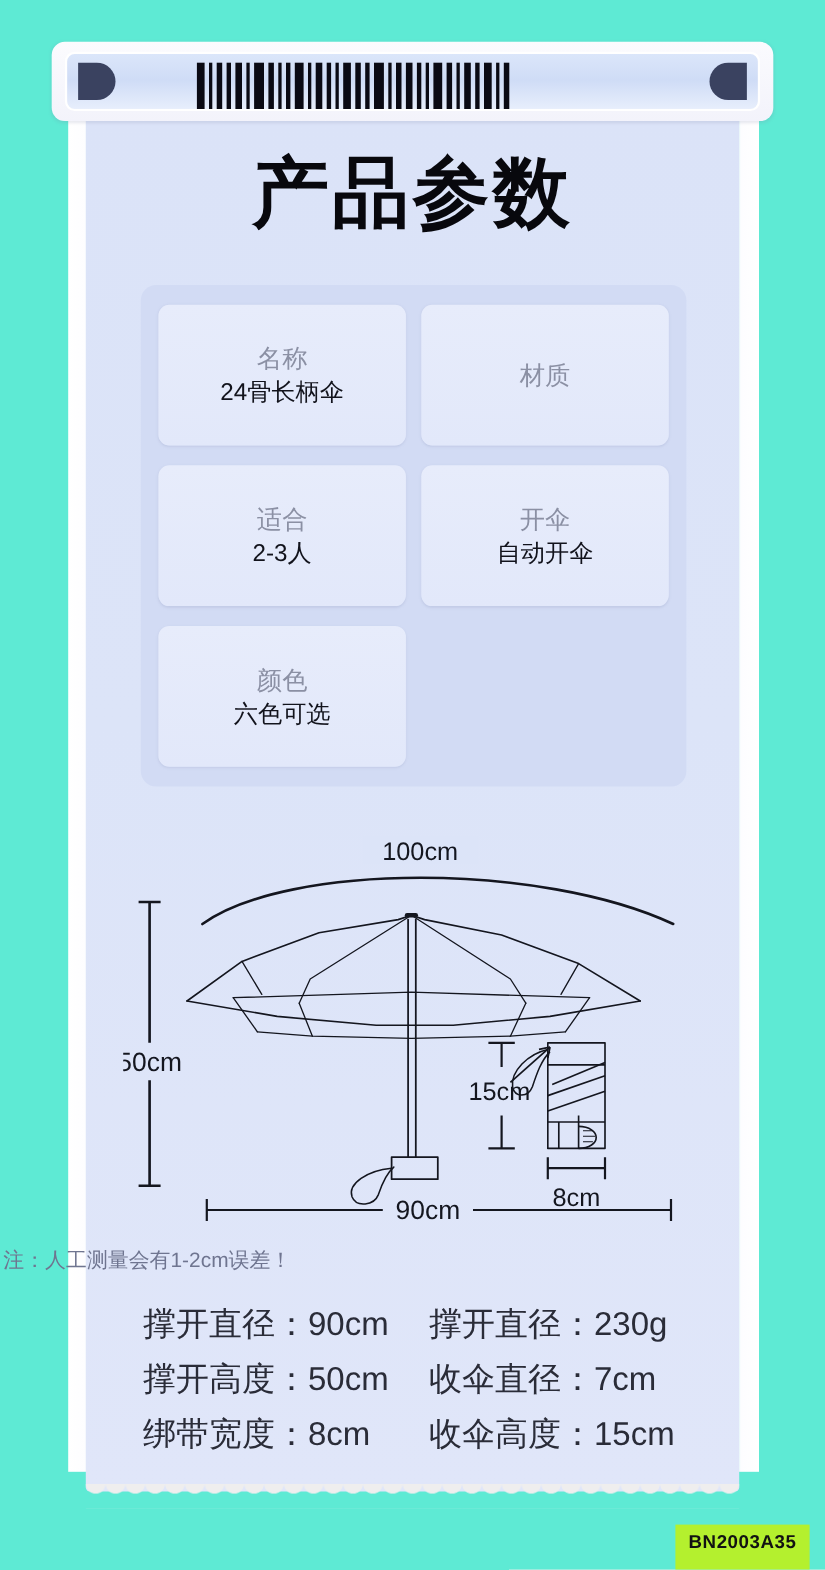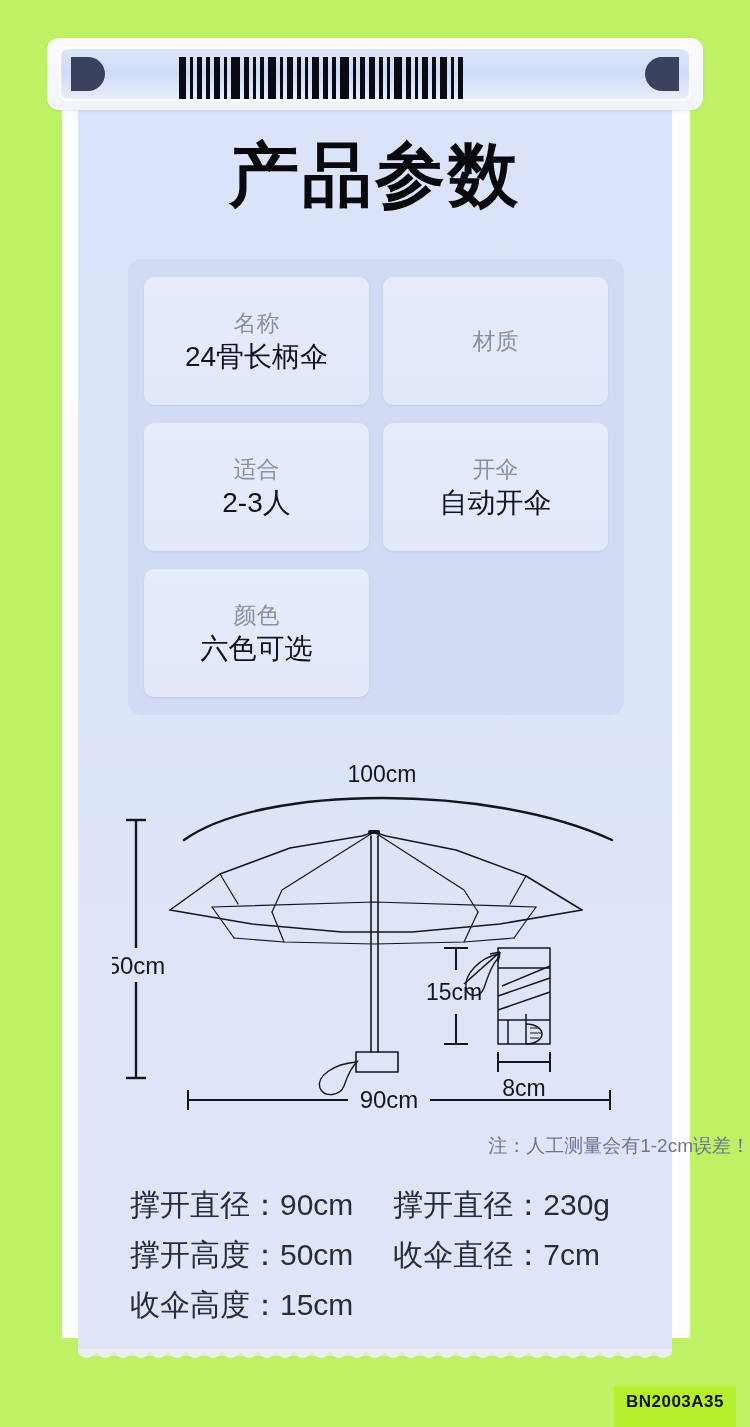--- a/index.html
+++ b/index.html
@@ -12,21 +12,21 @@
     height: 1427px;
     position: relative;
     overflow: hidden;
     font-family: "Liberation Sans", "DejaVu Sans", sans-serif;
   }
 
   
   #page {
     position: absolute;
     inset: 0;
-    background: #bef264;
+    background: #5eead4;
     text-decoration: underline;
   }
 
   .card {
     position: absolute;
     left: 78px;
     top: 88px;
     width: 594px;
     height: 1268px;
     background: linear-gradient(180deg,#dbe3f8 0%, #dce4f8 45%, #e0e6f9 100%);
@@ -146,39 +146,39 @@
     gap: 8px;
     box-shadow: 0 1px 2px rgba(150,158,195,.25);
     text-align: center;
   }
   .spec-label {
     font-size: 23px;
     color: #8b90a4;
     line-height: 1;
   }
   .spec-value {
-    font-size: 28px;
+    font-size: 22px;
     color: #12131c;
     line-height: 1;
     white-space: nowrap;
   }
 
   
   .diagram {
     position: absolute;
     left: 112px;
     top: 752px;
     width: 528px;
     height: 400px;
   }
   .note {
     position: absolute;
     left: 3px; right: 0;
     top: 1133px;
-    text-align: right;
+    text-align: left;
     font-size: 19px;
     color: #6f7590;
   }
 
   
   .bottom-specs {
     position: absolute;
     left: 130px;
     top: 1190px;
     width: 500px;
@@ -367,19 +367,20 @@
     </svg>
   </div>
 
   <div class="note">注：人工测量会有1-2cm误差！</div>
 
   <div class="bottom-specs">
     <div class="bspec"><span>撑开直径：</span><span>90cm</span></div>
     <div class="bspec"><span>撑开直径：</span><span>230g</span></div>
     <div class="bspec"><span>撑开高度：</span><span>50cm</span></div>
     <div class="bspec"><span>收伞直径：</span><span>7cm</span></div>
+    <div class="bspec"><span>绑带宽度：</span><span>8cm</span></div>
     <div class="bspec"><span>收伞高度：</span><span>15cm</span></div>
   </div>
 
   <div class="scallop"></div>
 
   <div class="sku-badge">BN2003A35</div>
 </div>
 
 </body></html>

